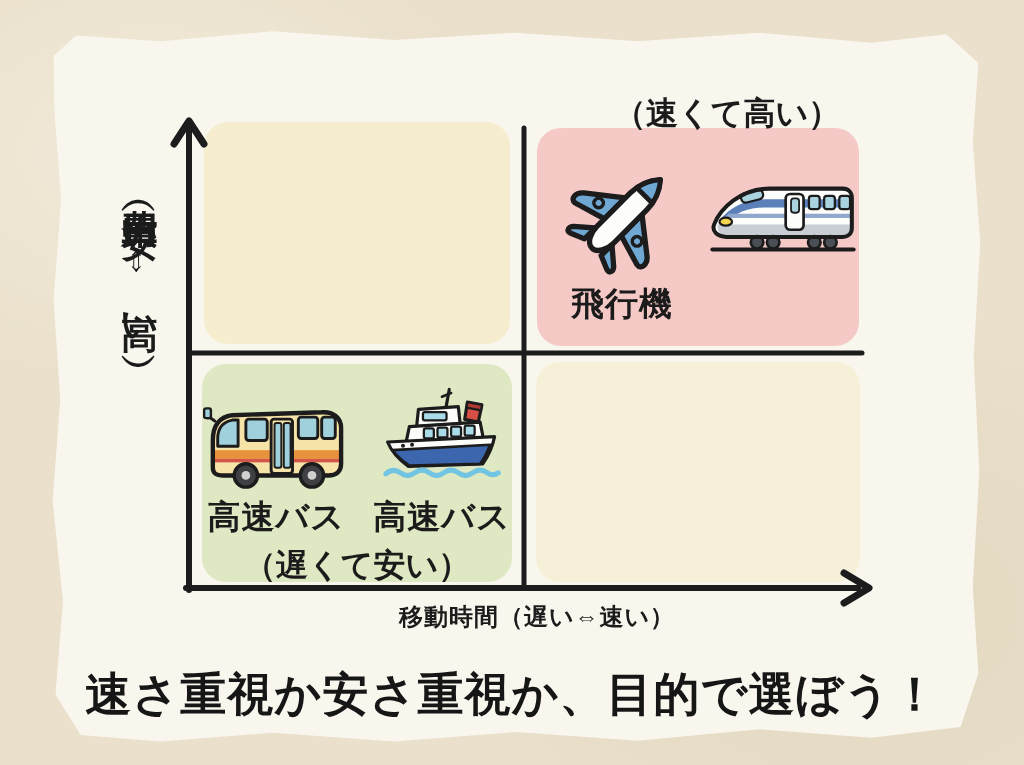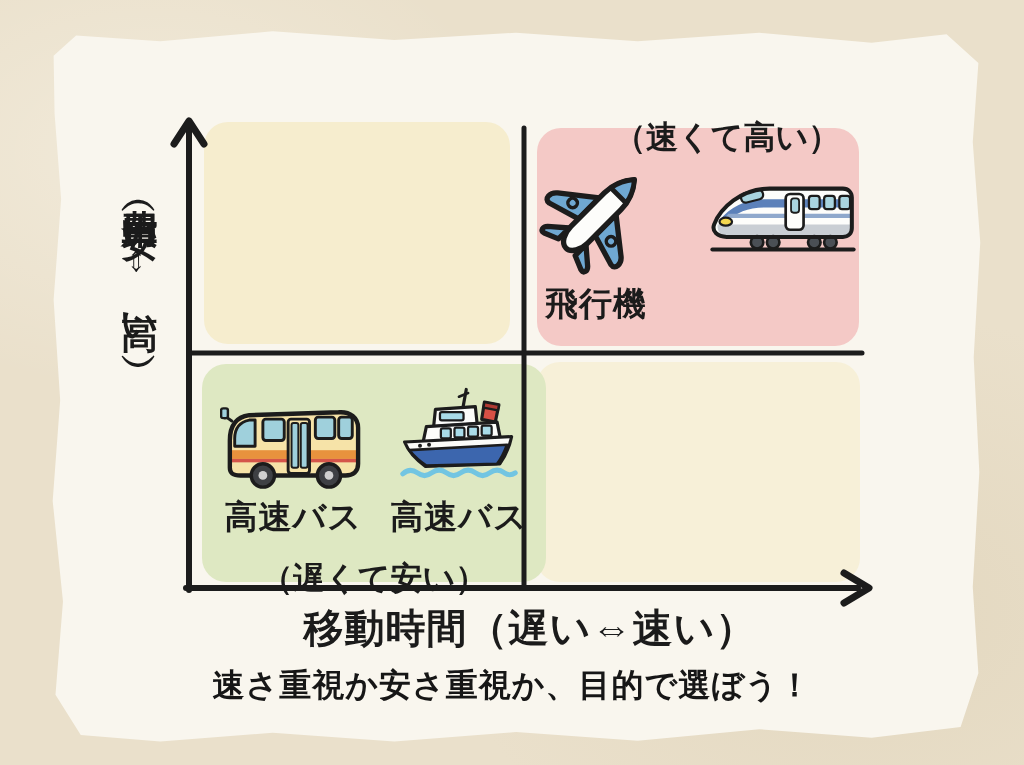--- a/index.html
+++ b/index.html
@@ -21,53 +21,53 @@
     left: 48px; top: 27px;
     width: 936px; height: 718px;
     background: #F9F6EE;
     clip-path: polygon(0.6% 4%, 3% 1.2%, 12% 2%, 24% 0.6%, 37% 1.8%, 50% 0.8%, 63% 2%, 76% 0.8%, 88% 2.2%, 96% 1%, 99.4% 5%, 98.8% 16%, 99.6% 30%, 98.9% 46%, 99.5% 62%, 98.8% 78%, 99.4% 90%, 97.5% 97.5%, 88% 99%, 76% 97.8%, 63% 99.4%, 50% 98.2%, 37% 99.5%, 24% 98.3%, 12% 99.5%, 3.5% 98.6%, 0.8% 93%, 1.6% 80%, 0.5% 66%, 1.3% 52%, 0.6% 38%, 1.4% 24%, 0.7% 12%);
   }
   .axes-svg { position: absolute; left: 0; top: 0; width: 1024px; height: 765px; }
 
   .quad { position: absolute; border-radius: 24px; }
   .quad-tl { left: 204px; top: 122px; width: 306px; height: 222px; }
   .quad-tr { left: 537px; top: 128px; width: 322px; height: 218px;
-             display: flex; align-items: flex-start; justify-content: space-between;
+             display: flex; align-items: flex-start; justify-content: flex-end;
              gap: 26px; padding-top: 30px; }
-  .quad-bl { left: 202px; top: 364px; width: 344px; height: 218px;
+  .quad-bl { left: 202px; top: 364px; width: 310px; height: 218px;
              display: flex; flex-direction: column; align-items: center; padding-top: 20px; }
   .quad-br { left: 536px; top: 362px; width: 324px; height: 220px; }
 
   .q-row { display: flex; gap: 24px; align-items: flex-end; justify-content: center; }
   .q-item { display: flex; flex-direction: column; align-items: center; justify-content: flex-end; }
   .q-item .icon-box { display: flex; align-items: flex-end; justify-content: center; }
   .q-label {
     font-size: 33px; font-weight: 800; color: #1B1B1B;
     margin-top: 4px; white-space: nowrap; letter-spacing: 1px;
   }
   .caption {
     font-size: 32px; font-weight: 800; color: #1B1B1B;
-    white-space: nowrap; letter-spacing: 0px; margin-top: 24px;
+    white-space: nowrap; letter-spacing: 0px;
   }
   .caption-top { position: absolute; left: 566px; top: 92px; width: 322px; text-align: center; }
-  .caption-bl { margin-top: 17px; }
+  .caption-bl { margin-top: 4px; }
 
   .axis-label-y {
     position: absolute; left: 114px; top: 180px;
     writing-mode: vertical-rl; text-orientation: mixed;
     font-size: 37px; font-weight: 800; color: #1B1B1B; letter-spacing: 4px;
   }
   .axis-label-x {
-    position: absolute; left: 188px; top: 601px; width: 684px;
-    text-align: center; font-size: 40px; font-weight: 800; color: #1B1B1B;
+    position: absolute; left: 195px; top: 601px; width: 684px;
+    text-align: center; font-size: 24px; font-weight: 800; color: #1B1B1B;
     letter-spacing: 1px; white-space: nowrap;
   }
   .headline {
     position: absolute; left: 0; top: 664px; width: 1024px;
-    text-align: center; font-size: 32px; font-weight: 800; color: #161616;
+    text-align: center; font-size: 46px; font-weight: 800; color: #161616;
     letter-spacing: 1px; white-space: nowrap;
   }
 </style>
 </head>
 <body>
 
 <div class="stage">
   <div class="paper"></div>
 
   <div class="quad quad-tl" style="background: rgb(246, 237, 206);"></div>

